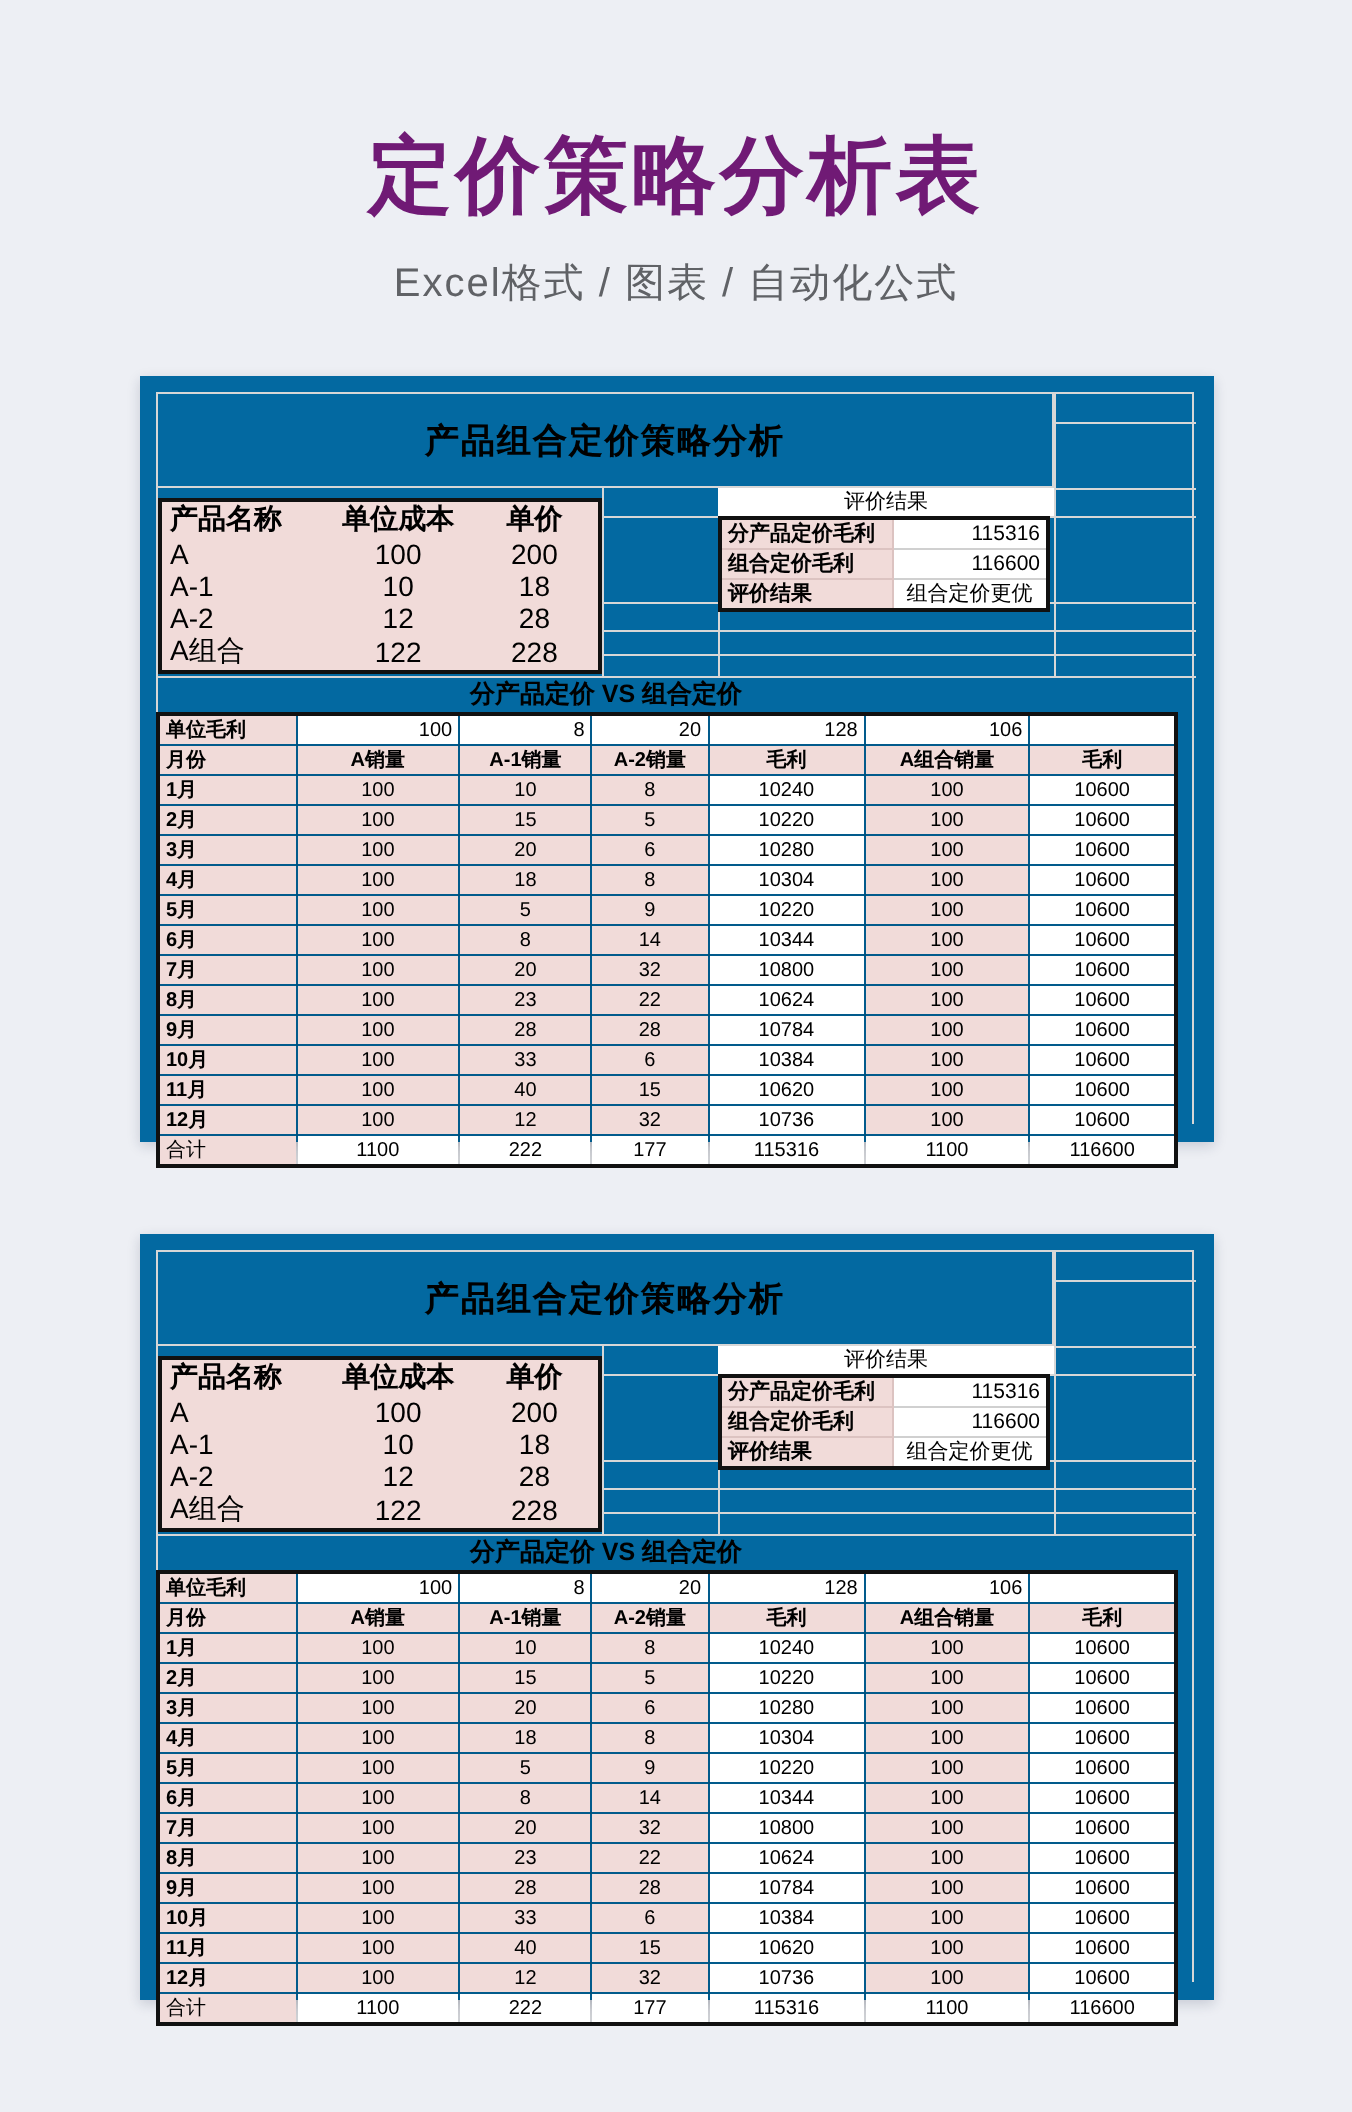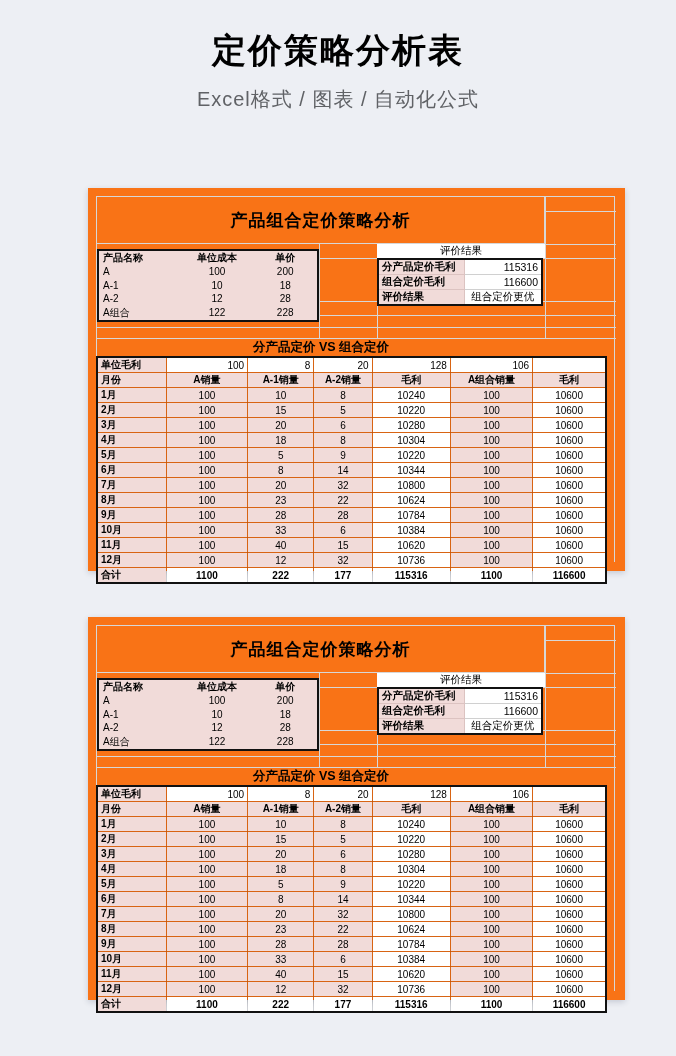--- a/index.html
+++ b/index.html
@@ -12,40 +12,40 @@
   html,body{width:676px;height:1056px;}
   body{
     background:var(--bg);
     font-family:"Liberation Sans","DejaVu Sans",sans-serif;
     position:relative;
     overflow:hidden;
   }
   
   .hero{width:100%;text-align:center;}
   .hero-title{
-    margin-top:28px;
-    font-size:34px;
+    margin-top:60px;
+    font-size:42px;
     font-weight:700;
-    color:#000000;
+    color:#701a75;
     letter-spacing:2px;
   }
   .hero-sub{
     margin-top:12px;
     font-size:20px;
     font-weight:400;
     color:#606266;
     letter-spacing:1px;
   }
   
   .card{
     position:absolute;
-    left:88px;
+    left:70px;
     width:537px;
     height:383px;
-    background:#f97316;
+    background:#0369a1;
     box-shadow:0 2px 6px rgba(30,40,70,.18);
   }
   .card-a{top:188px;}
   .card-b{top:617px;}
   .sheet{
     position:absolute;
     left:8px;top:8px;
     width:519px;height:366px;
     border-left:1px solid var(--grid);
     border-top:1px solid var(--grid);
@@ -58,21 +58,21 @@
     border-bottom:1px solid var(--grid);
     border-right:1px solid var(--grid);
     display:flex;align-items:center;justify-content:center;
     font-size:17px;font-weight:700;color:#000;letter-spacing:1px;
   }
   
   .prod{
     position:absolute;left:0;top:52px;width:222px;height:72px;
     border-collapse:collapse;table-layout:fixed;
     border:2px solid var(--dark);
-    font-size:10px;color:#000;padding-left:48px;
+    font-size:14px;color:#000;padding-left:48px;
   }
   .prod th,.prod td{
     background:var(--pink);
     height:13.6px;padding:0 0 0 4px;
     text-align:left;font-weight:400;white-space:nowrap;overflow:hidden;
   }
   .prod th{font-weight:700;}
   .prod th:nth-child(2),.prod td:nth-child(2),
   .prod th:nth-child(3),.prod td:nth-child(3){text-align:center;padding:0;}
   
@@ -113,21 +113,21 @@
     white-space:nowrap;overflow:hidden;font-weight:400;
   }
   .cmp td:first-child,.cmp th:first-child{
     text-align:left;padding-left:3px;background:var(--pink);font-weight:700;
   }
   .cmp .r-unit td{background:#fff;text-align:right;padding-right:3px;}
   .cmp .r-unit td:first-child{background:var(--pink);text-align:left;padding-right:0;}
   .cmp .r-head th{background:var(--pink);font-weight:700;}
   .cmp .months td{background:var(--pink);}
   .cmp .months td:nth-child(5),.cmp .months td:nth-child(7){background:#fff;}
-  .cmp .r-total td{background:#fff;font-weight:700;}
+  .cmp .r-total td{background:#fff;font-weight:400;}
   .cmp .r-total td:first-child{background:var(--pink);}
 </style>
 </head>
 <body>
 
 <div class="hero">
   <div class="hero-title">定价策略分析表</div>
   <div class="hero-sub">Excel格式 / 图表 / 自动化公式</div>
 </div>
 

